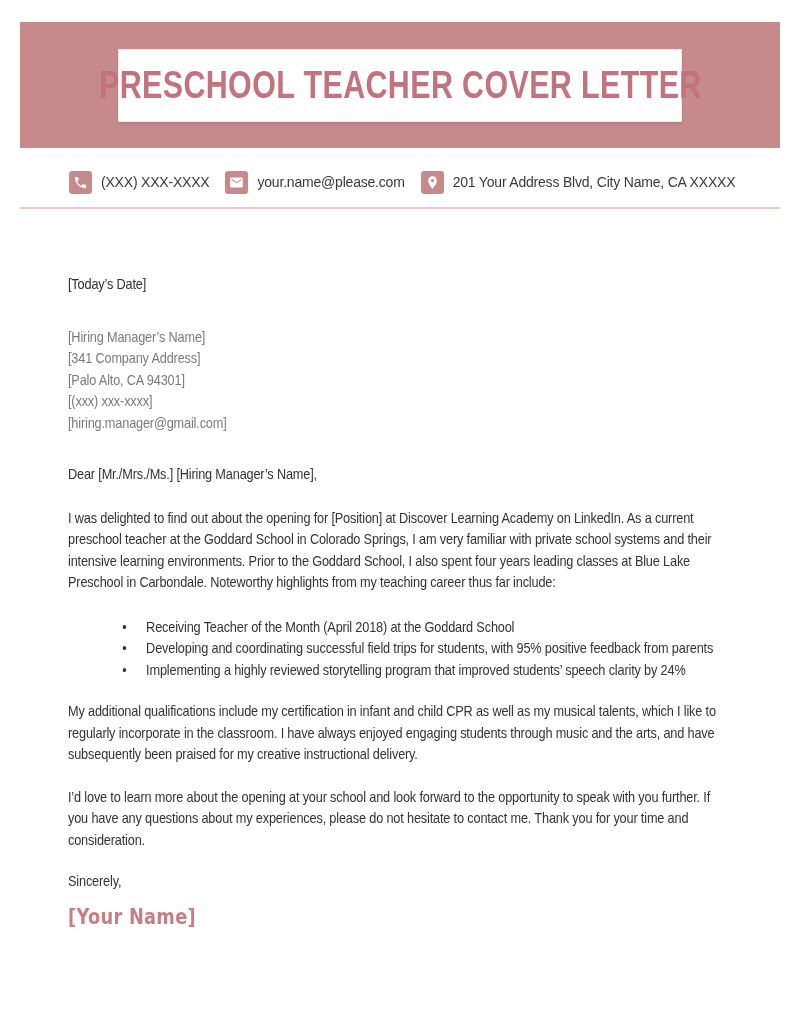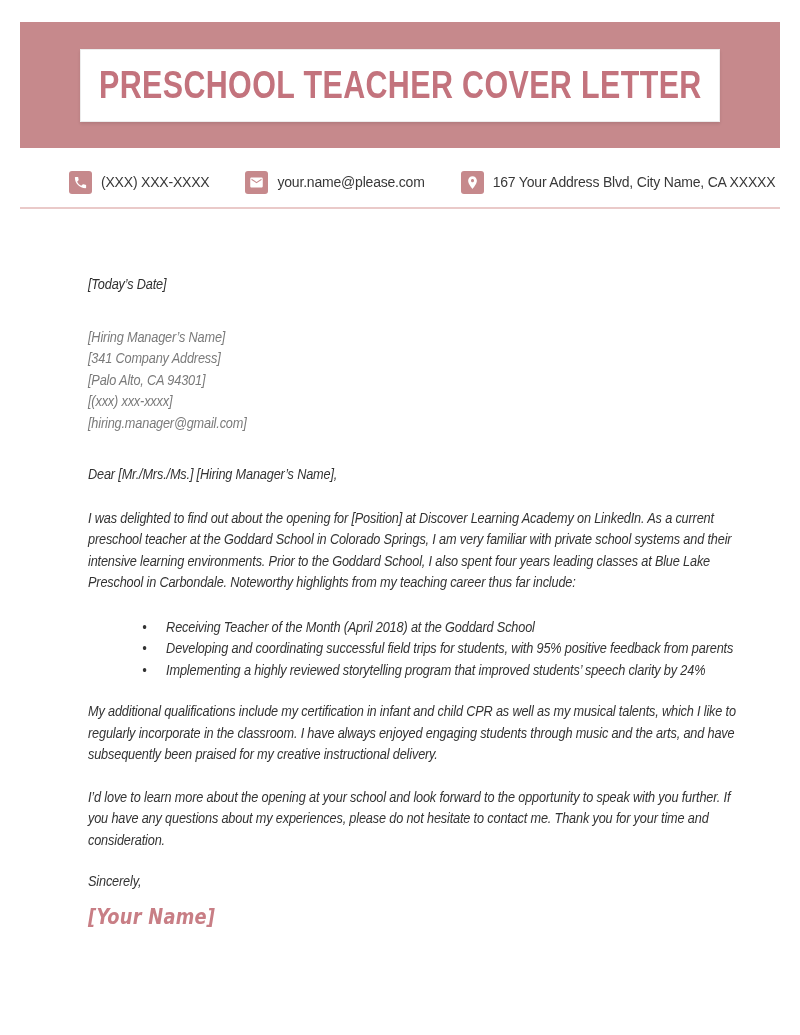--- a/index.html
+++ b/index.html
@@ -17,21 +17,21 @@
   
   .band {
     margin: 22px 20px 0 20px;
     height: 126px;
     background: #c6898c;
     display: flex;
     align-items: center;
     justify-content: center;
   }
   .title-box {
-    width: 640px;
+    width: 564px;
     height: 73px;
     background: #ffffff;
     border: 1px solid #ececec;
     box-shadow: 0 2px 3px rgba(0,0,0,0.10);
     display: flex;
     align-items: center;
     justify-content: center;
   }
   .title {
     font-size: 39px;
@@ -42,21 +42,21 @@
     transform: scaleX(0.78);
     transform-origin: center;
   }
 
   
   .contact-row {
     margin: 22px 20px 0 69px;
     height: 24px;
     display: flex;
     align-items: center;
-    gap: 36px;
+    gap: 16px;
   }
   .contact-item { display: flex; align-items: center; }
   .cicon {
     width: 23px; height: 23px;
     background: #c6898c;
     border-radius: 3px;
     display: inline-flex;
     align-items: center;
     justify-content: center;
     flex: 0 0 auto;
@@ -71,21 +71,21 @@
   }
 
   .divider {
     margin: 13px 20px 0 20px;
     border: none;
     border-top: 2px solid #eacac9;
     height: 0;
   }
 
   
-  .letter-outer { margin: 0 88px; font-style: italic; }
+  .letter-outer { margin: 0 68px; }
   .letter {
     width: 782px;
     transform: scaleX(0.849);
     transform-origin: top left;
     font-size: 15px;
     line-height: 21.5px;
     letter-spacing: -0.2px;
     color: #333333;
   }
   .date-line { margin-top: 64px; color: #2f2f2f; }
@@ -143,21 +143,21 @@
           </svg>
       </span>
       <span class="ctext">your.name@please.com</span>
     </div>
     <div class="contact-item">
       <span class="cicon">
         <svg viewBox="0 0 24 24">
             <path d="M12 2C8.13 2 5 5.13 5 9c0 5.25 7 13 7 13s7-7.75 7-13c0-3.87-3.13-7-7-7zm0 9.5c-1.38 0-2.5-1.12-2.5-2.5s1.12-2.5 2.5-2.5 2.5 1.12 2.5 2.5-1.12 2.5-2.5 2.5z"></path>
           </svg>
       </span>
-      <span class="ctext">167 Your Address Blvd, City Name, CA XXXXX</span>
+      <span class="ctext">201 Your Address Blvd, City Name, CA XXXXX</span>
     </div>
   </div>
 
   <hr class="divider">
 
   <div class="letter-outer">
     <main class="letter">
 
       <p class="date-line">[Today’s Date]</p>
 

